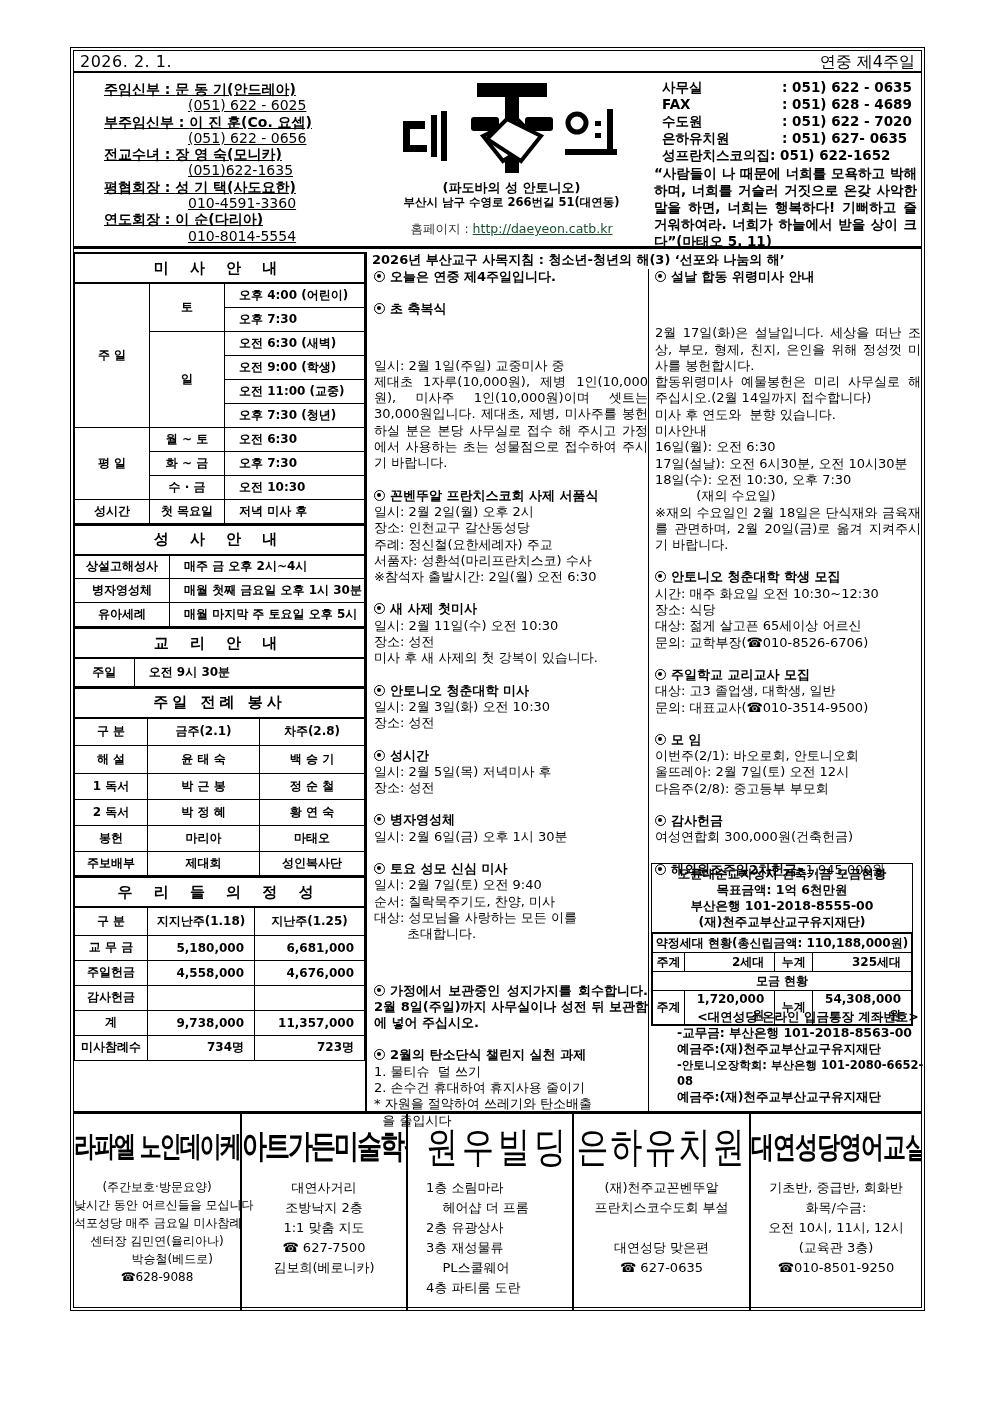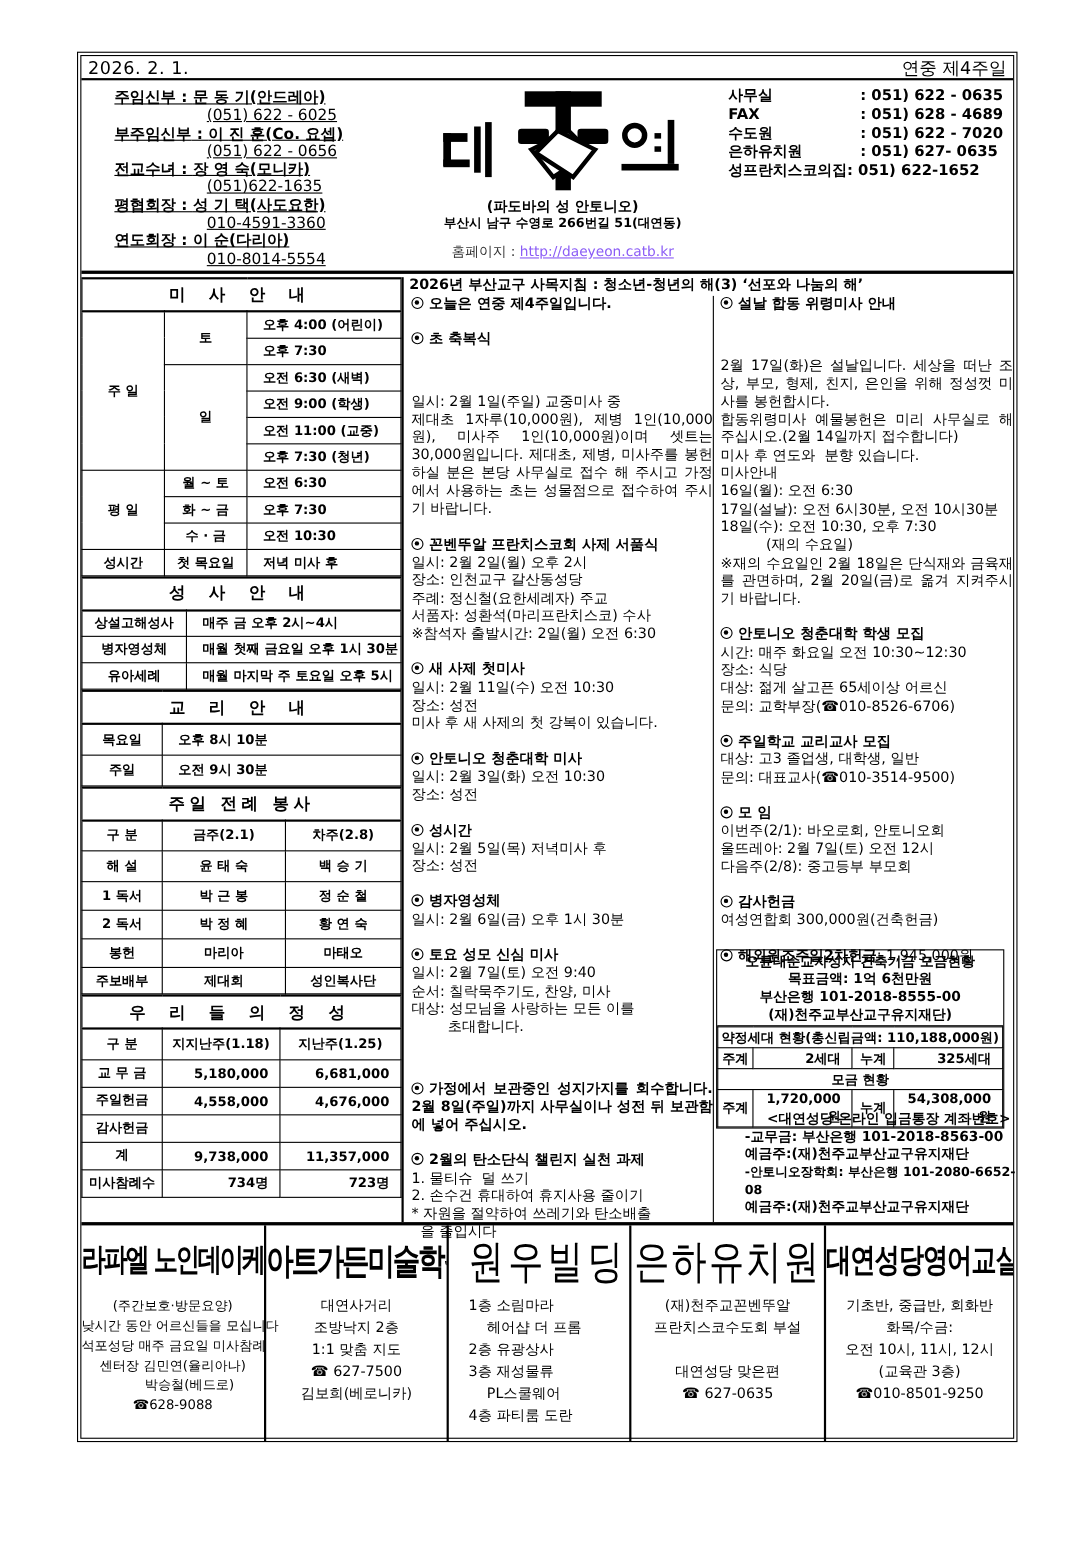--- a/index.html
+++ b/index.html
@@ -16,21 +16,21 @@
   
   .mast { position: absolute; left: 0; top: 24px; width: 847px; height: 174px; border-bottom: 3px solid #000; }
   .staff { position: absolute; left: 30px; top: 6px; font-size: 14px; line-height: 16.3px; font-weight: bold; text-decoration: underline; }
   .staff .row { white-space: pre; }
   .staff .num { padding-left: 84px; font-weight: normal; }
   .logo { position: absolute; left: 300px; top: 0; width: 275px; height: 174px; text-align: center; }
   .logo svg { position: absolute; left: 25px; top: 6px; }
   .logo .sub1 { position: absolute; left: 0; width: 275px; top: 104px; font-size: 13px; font-weight: bold; }
   .logo .sub2 { position: absolute; left: 0; width: 275px; top: 120px; font-size: 11.5px; font-weight: bold; }
   .logo .home { position: absolute; left: 0; width: 275px; top: 146px; font-size: 12.5px; color: #333; }
-  .logo .home a { color: #8b5cf6; text-decoration: underline; }
+  .logo .home a { color: #14532d; text-decoration: underline; }
   .contacts { position: absolute; left: 588px; top: 4px; width: 255px; font-size: 13.5px; line-height: 17px; font-weight: bold; }
   .contacts .c { display: flex; }
   .contacts .k { width: 120px; text-align: justify; text-align-last: justify; padding-right: 6px; }
   .quote { position: absolute; left: 580px; top: 90px; width: 263px; font-size: 13.5px; line-height: 17px; font-weight: bold; text-align: justify; }
 
   
   .leftcol { position: absolute; left: 0; top: 201px; width: 293px; height: 859px; border-right: 2px solid #000; }
   table { border-collapse: collapse; width: 100%; }
   td { border: 1px solid #000; text-align: center; font-size: 12px; height: 24px; font-weight: bold; }
   .sec { font-size: 15px; letter-spacing: 8px; font-weight: bold; height: 30px; border-top: 2px solid #000; border-bottom: 2px solid #000; }
@@ -129,20 +129,21 @@
         </div>
       <div class="c">
           <span class="k">은하유치원</span>
           <span>: 051) 627- 0635</span>
         </div>
       <div class="c">
           <span>성프란치스코의집</span>
           <span>: 051) 622-1652</span>
         </div>
     </div>
+    <div class="quote">“사람들이 나 때문에 너희를 모욕하고 박해하며, 너희를 거슬러 거짓으로 온갖 사악한 말을 하면, 너희는 행복하다! 기뻐하고 즐거워하여라. 너희가 하늘에서 받을 상이 크다”(마태오 5, 11)</div>
   </div>
 
   <div class="leftcol">
     <table>
       <tbody>
           <tr>
             <td colspan="3" class="sec">미 사 안 내</td>
           </tr>
       <tr>
         <td rowspan="6" style="width:75px">주 일</td>
@@ -203,24 +204,20 @@
             <td>유아세례</td>
             <td class="l">매월 마지막 주 토요일  오후 5시</td>
           </tr>
     </tbody>
       </table>
 
     <table>
       <tbody>
           <tr>
             <td colspan="2" class="sec">교 리 안 내</td>
-          </tr>
-      <tr>
-            <td style="width:73px;height:28px">목요일</td>
-            <td class="l">오후 8시 10분</td>
           </tr>
       <tr>
             <td style="height:28px">주일</td>
             <td class="l">오전 9시 30분</td>
           </tr>
     </tbody>
       </table>
 
     <table>
       <tbody>

